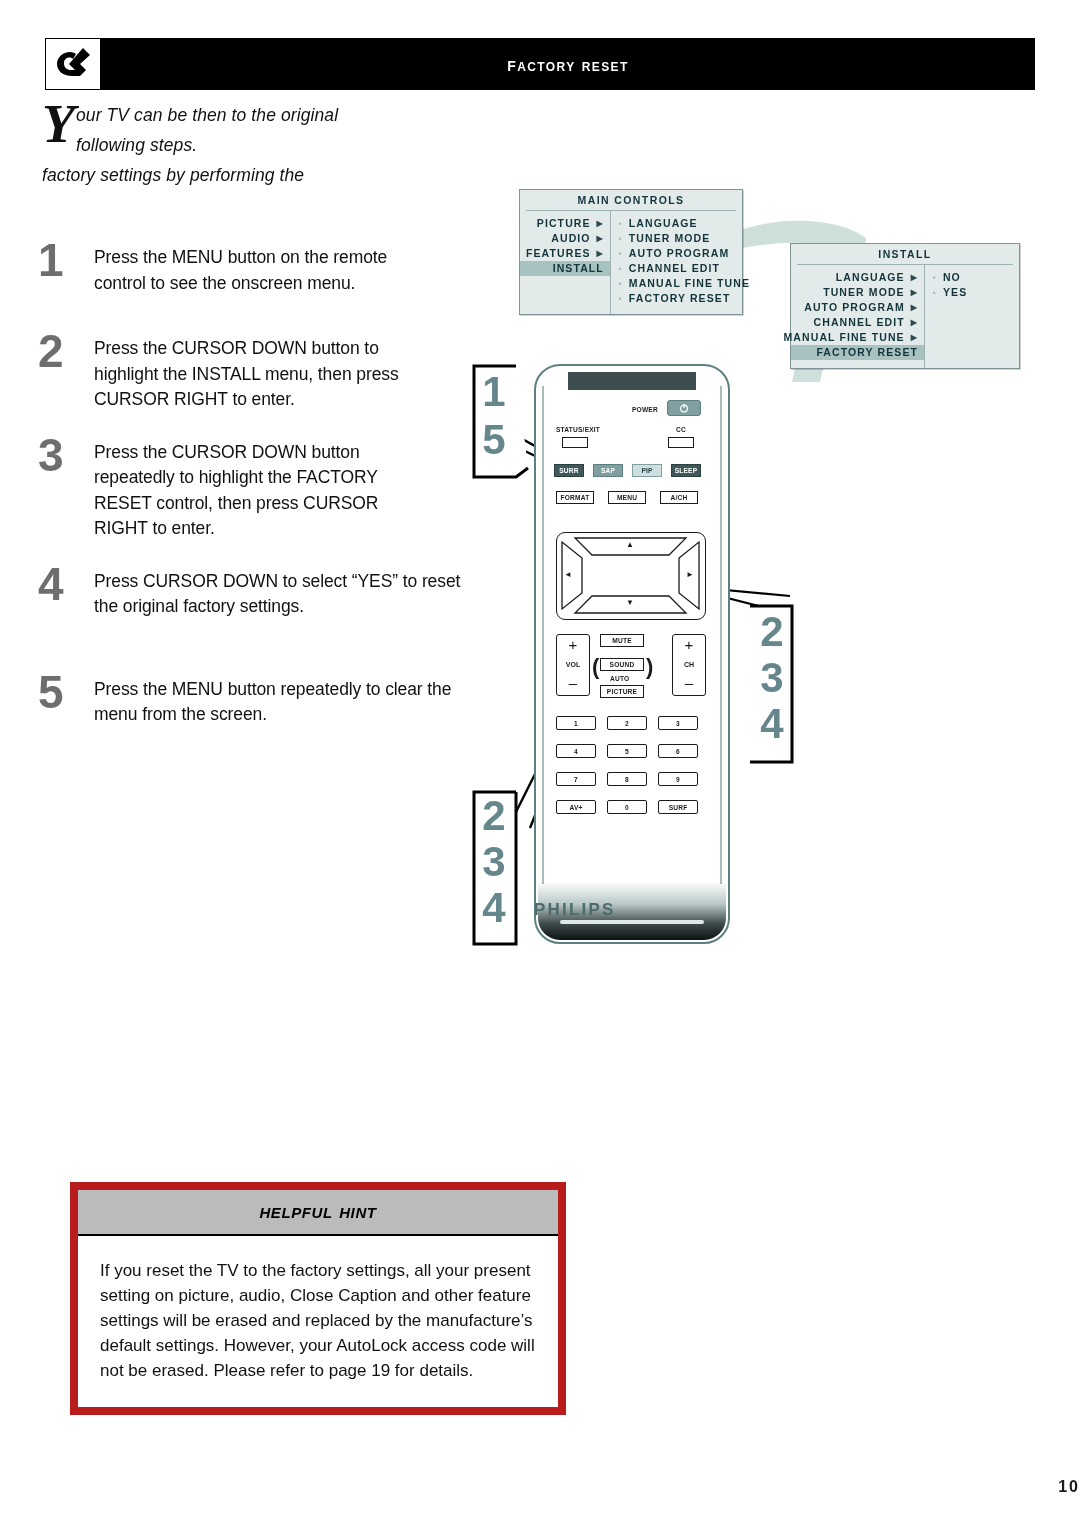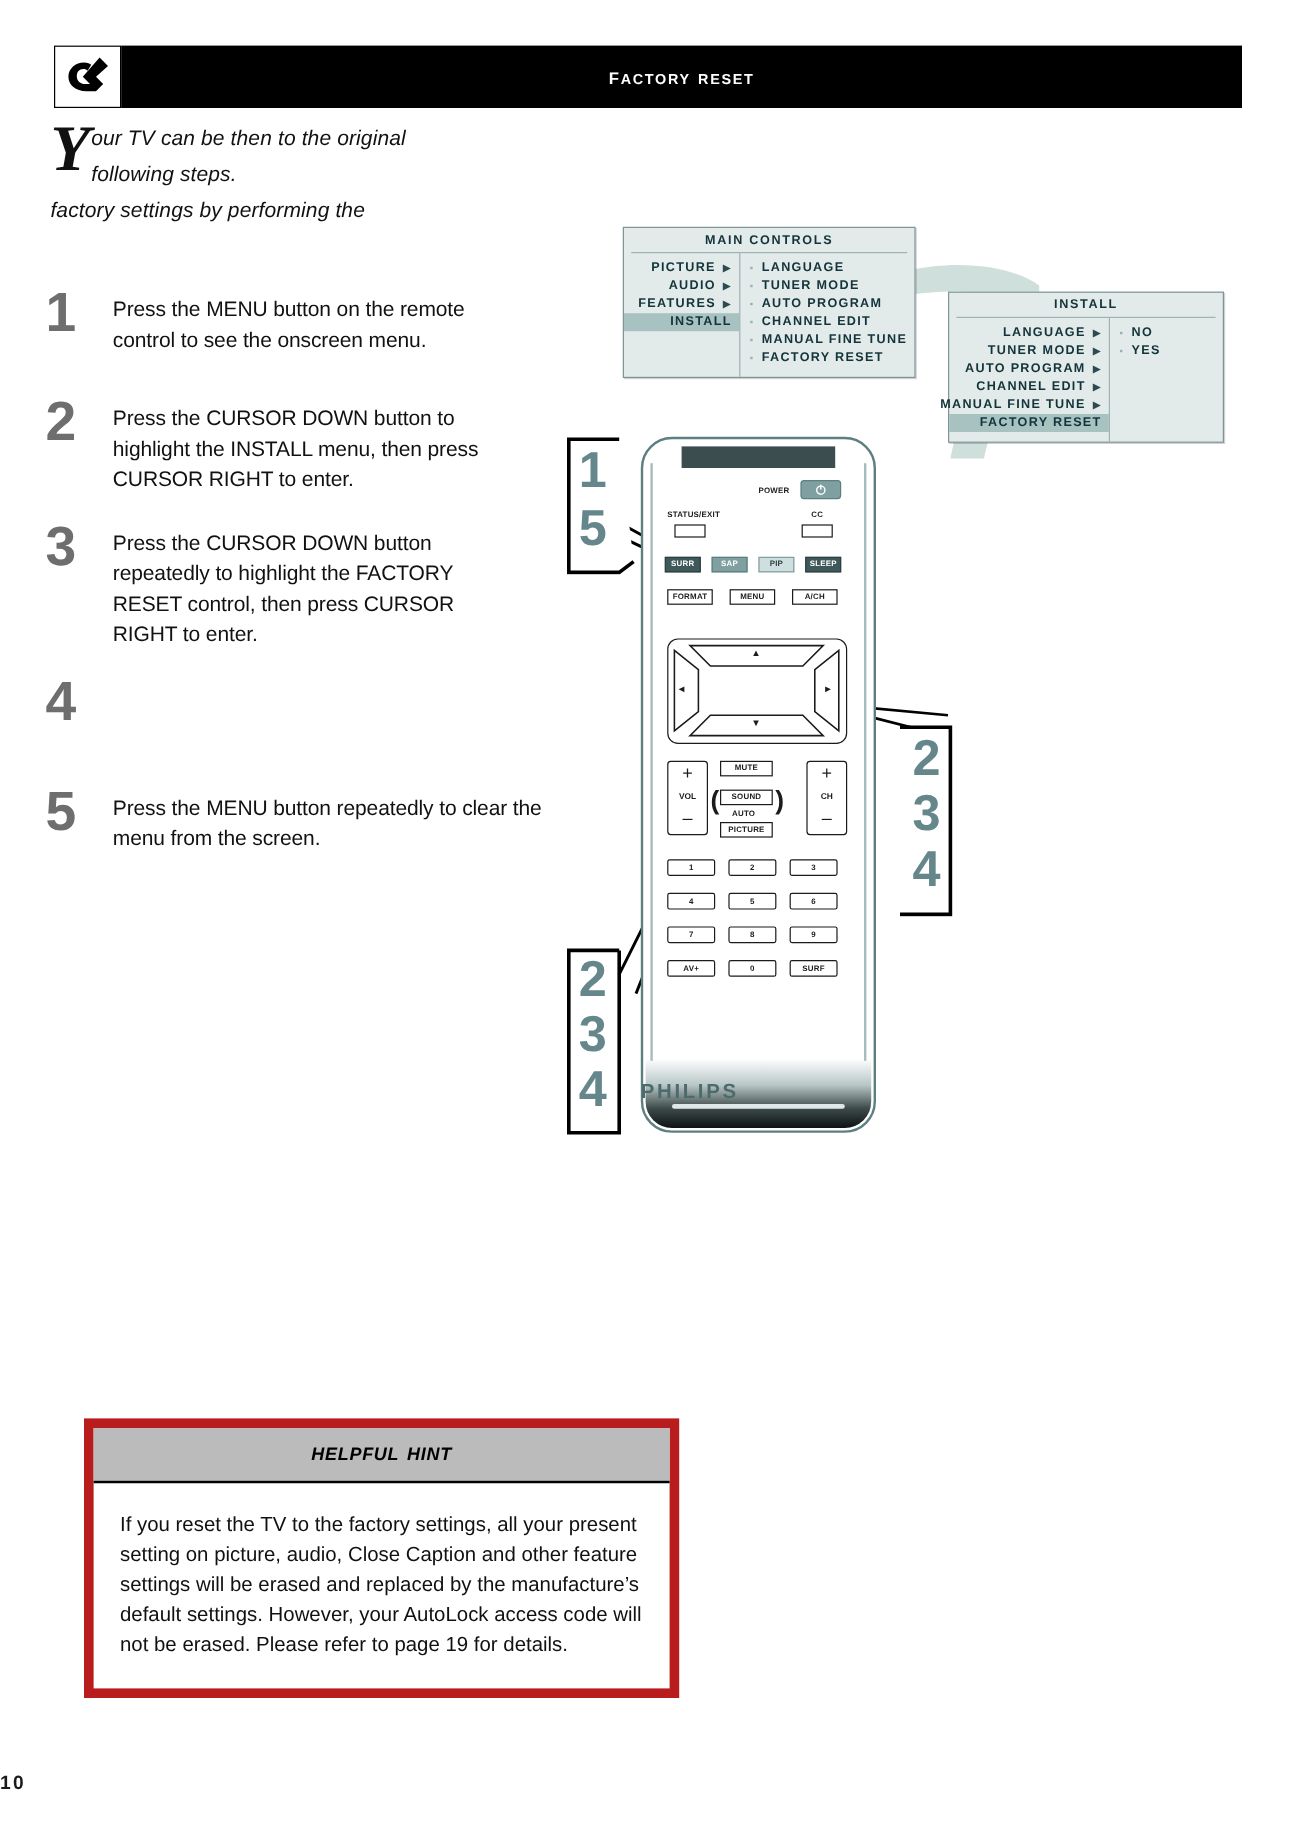--- a/index.html
+++ b/index.html
@@ -62,21 +62,21 @@
   .osd-item {
     font-size:10.5px; letter-spacing:1.1px; font-weight:bold; color:#12343a;
     line-height:15px; white-space:nowrap; display:flex; align-items:center;
     font-family:"Liberation Sans", sans-serif;
   }
   .osd-left .osd-item { justify-content:flex-end; }
   .osd-item .arrow { font-size:8px; margin-left:6px; color:#2c4a50; }
   .osd-item .bullet { font-size:8px; margin-right:6px; color:#9ab0b2; }
   .osd-item.hl { background:#a8c2c2; margin:0 -6px; padding:0 6px; }
 
-  #menu-main { left:519px; top:189px; width:244px; }
+  #menu-main { left:519px; top:189px; width:224px; }
   #menu-main .osd-left { width:106px; }
   #menu-install { left:790px; top:243px; width:230px; }
   #menu-install .osd-left { width:133px; }
 
   .swoosh { position:absolute; left:700px; top:196px; width:170px; height:190px; }
 
   
   .remote { position:absolute; left:534px; top:364px; width:196px; height:580px; }
   .remote-body {
     position:absolute; inset:0; border-radius:26px;
@@ -126,21 +126,21 @@
   .hint { position:absolute; left:48px; top:1182px; width:496px; border:8px solid #b91c1c; background:#fff;margin-left:22px; }
   .hint-head { background:#bbbbbb; border-bottom:2px solid #000; text-align:center; padding:9px 0 11px; }
   .hint-head span {
     font-size:21px; font-weight:bold; font-style:italic; letter-spacing:0.6px;
     font-variant:small-caps; text-transform:lowercase; color:#000;
     font-family:"Liberation Sans", sans-serif;
   }
   .hint-body { padding:22px 22px 24px 22px; }
   .hint-body p { margin:0; font-size:17px; line-height:25px; color:#111; }
 
-  .pagenum { position:absolute; left:0; right:0; top:1478px; text-align:left;
+  .pagenum { position:absolute; left:0; right:0; top:1478px; text-align:right;
              font-size:16px; font-weight:bold; letter-spacing:2px; color:#1a1a1a; }
 </style>
 </head>
 <body>
 
 <div class="header">
   <div class="header-logo">
     <svg width="40" height="38" viewBox="0 0 40 38" aria-hidden="true">
       <path d="M30 3 L37 10 L27 19 L33 25 L27 31 L19 31 C10 31 4 26 4 19 C4 12 10 7 17 7 C20 7 22 8 23 9 L20 14 C19 13 18 12.5 16.5 12.5 C13 12.5 11 15 11 18.5 C11 22.5 14 25 18 25 L22 25 L16 19 Z" fill="#000"></path>
     </svg>
@@ -169,20 +169,21 @@
     <div class="step-text" style="width:348px;">Press the CURSOR DOWN button to highlight the INSTALL menu, then press CURSOR RIGHT to enter.</div>
   </div>
 
   <div class="step" style="margin-top:22px;">
     <div class="step-num">3</div>
     <div class="step-text" style="width:330px;">Press the CURSOR DOWN button repeatedly to highlight the FACTORY RESET control, then press CURSOR RIGHT to enter.</div>
   </div>
 
   <div class="step" style="margin-top:22px;">
     <div class="step-num">4</div>
+    <div class="step-text" style="width:382px;">Press CURSOR DOWN to select “YES” to reset the original factory settings.</div>
   </div>
 
   <div class="step" style="margin-top:52px;">
     <div class="step-num">5</div>
     <div class="step-text" style="width:388px;">Press the MENU button repeatedly to clear the menu from the screen.</div>
   </div>
 
 </div>
 
 <svg class="swoosh" viewBox="0 0 170 190">

